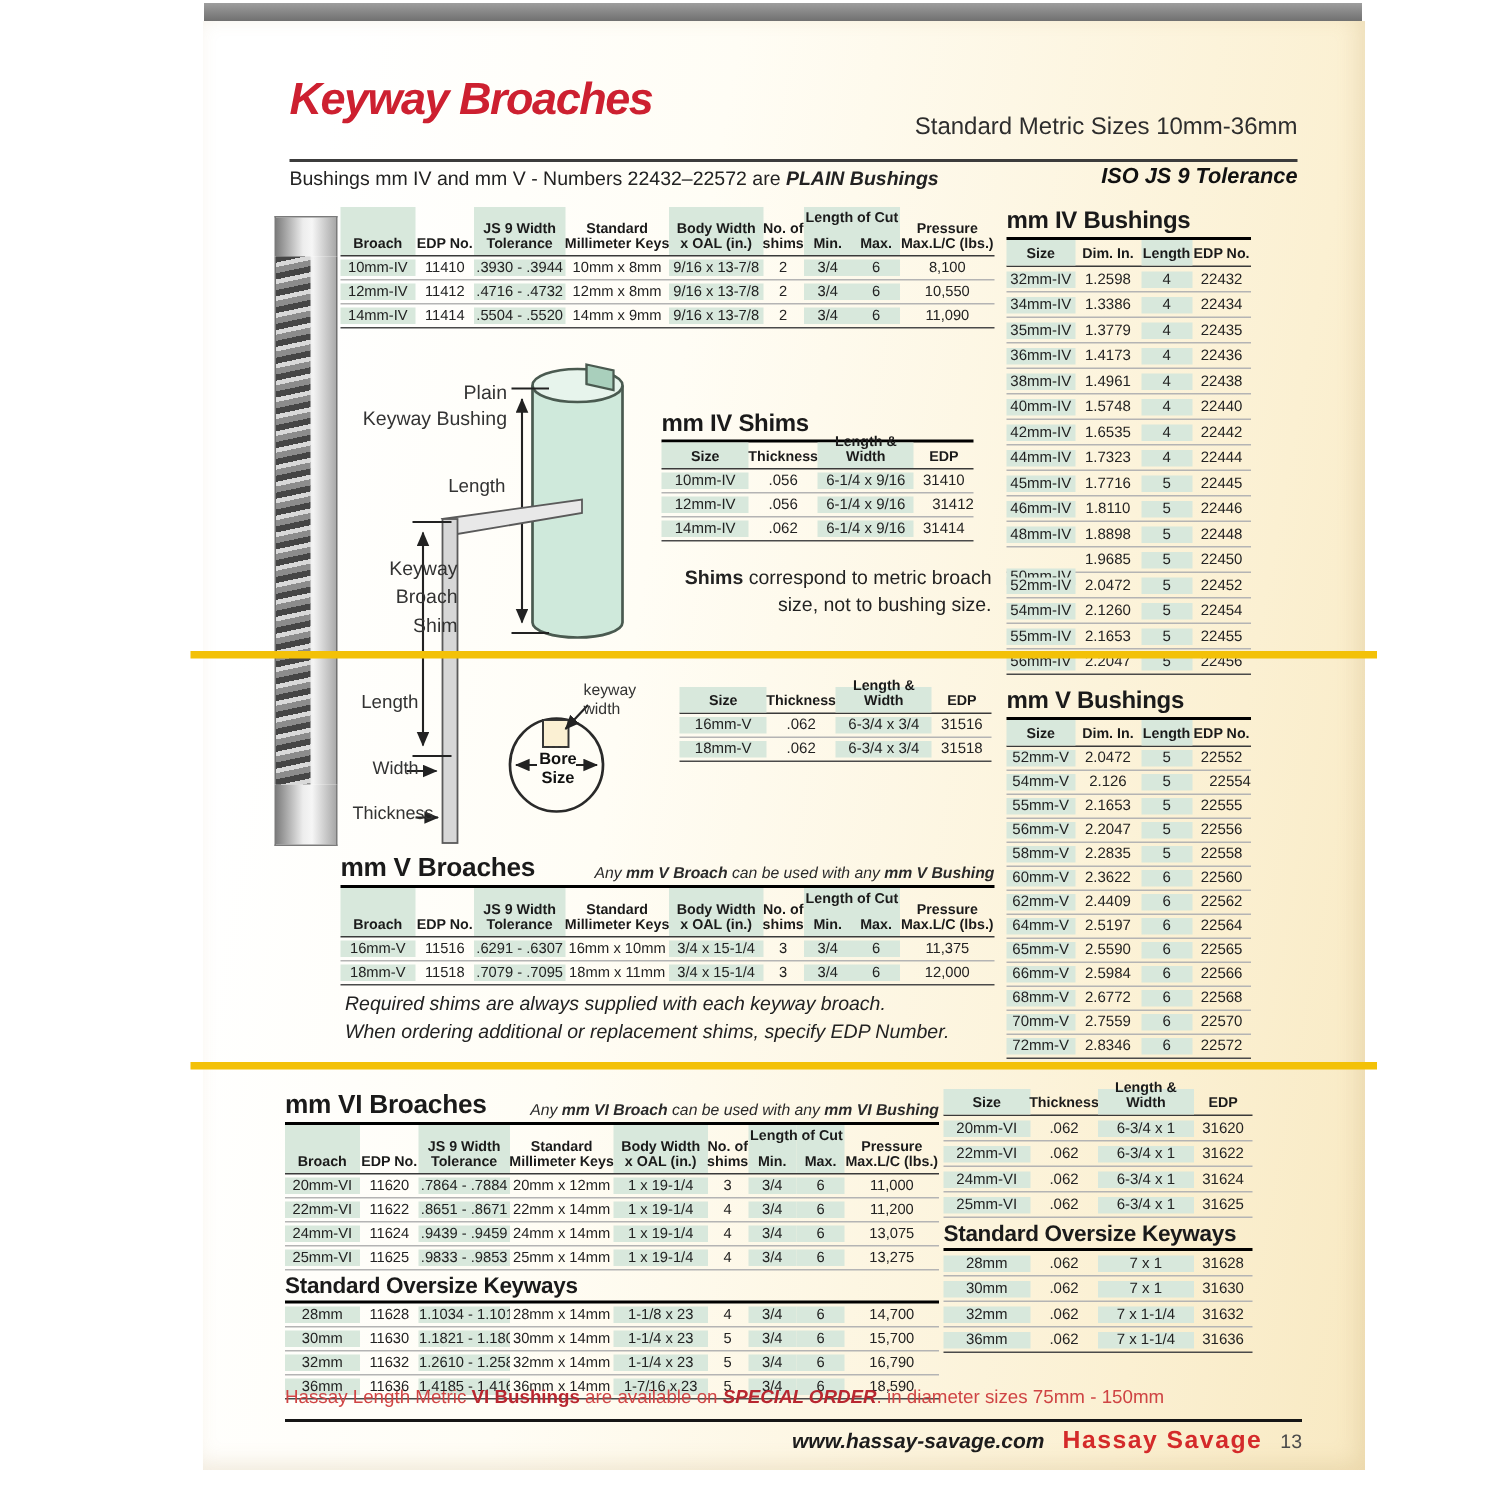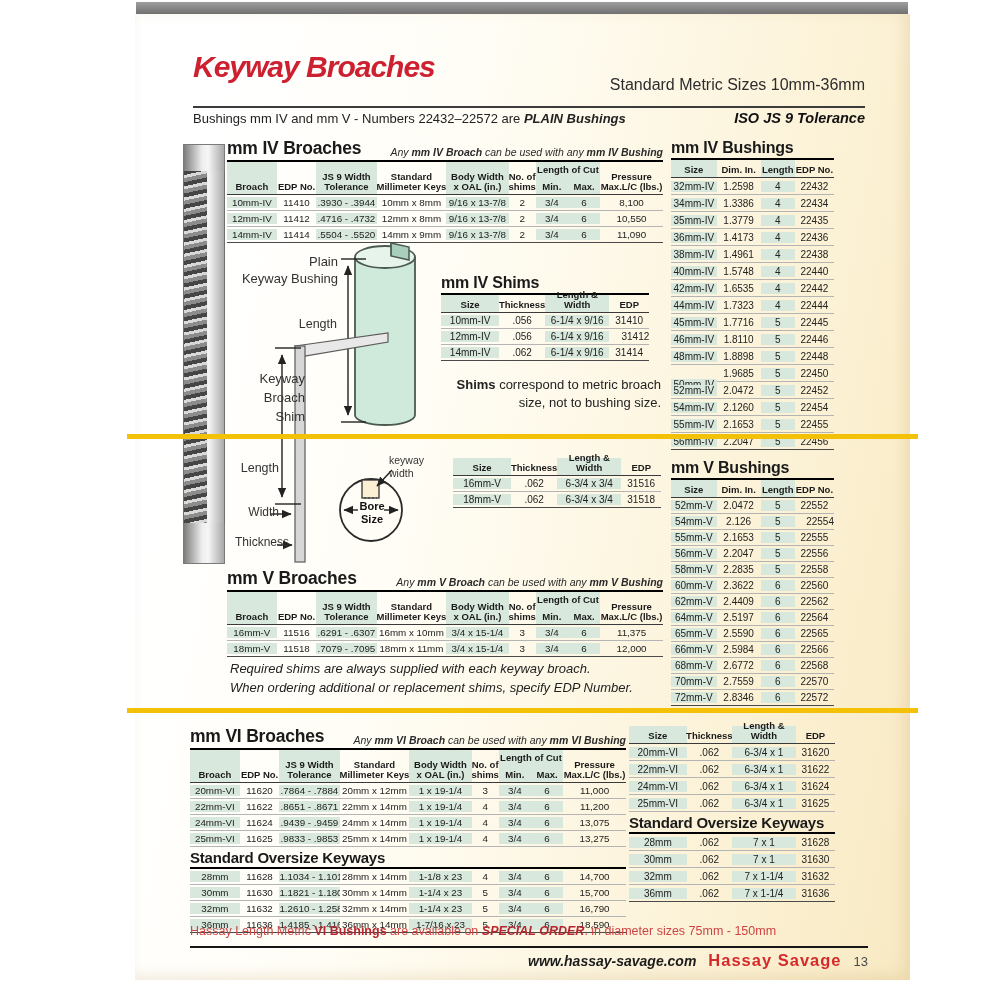--- a/index.html
+++ b/index.html
@@ -89,24 +89,20 @@
 
   <div class="broach-tool">
     <div class="bt-shank"></div>
     <div class="bt-body">
       <div class="bt-teeth"></div>
     </div>
     <div class="bt-shank bottom"></div>
   </div>
 
   <div class="tbl tbl-main" style="left:92px;top:124px;width:436px">
-      <div class="t-title">
-        <div class="t-title-text">mm IV Broaches</div>
-        <div class="t-note"><span>Any </span><span class="b">mm IV Broach</span><span> can be used with any </span><span class="b">mm IV Bushing</span></div>
-      </div>
       <div class="t-head tall">
         <div class="t-hcell g" style="width: 11.4%;">Broach</div>
         <div class="t-hcell" style="width: 9.1%;">EDP No.</div>
         <div class="t-hcell g" style="width: 13.8%;">JS 9 Width
 Tolerance</div>
         <div class="t-hcell" style="width: 16%;">Standard
 Millimeter Keys</div>
         <div class="t-hcell g" style="width: 14.3%;">Body Width
 x OAL (in.)</div>
         <div class="t-hcell" style="width: 6.2%;">No. of

